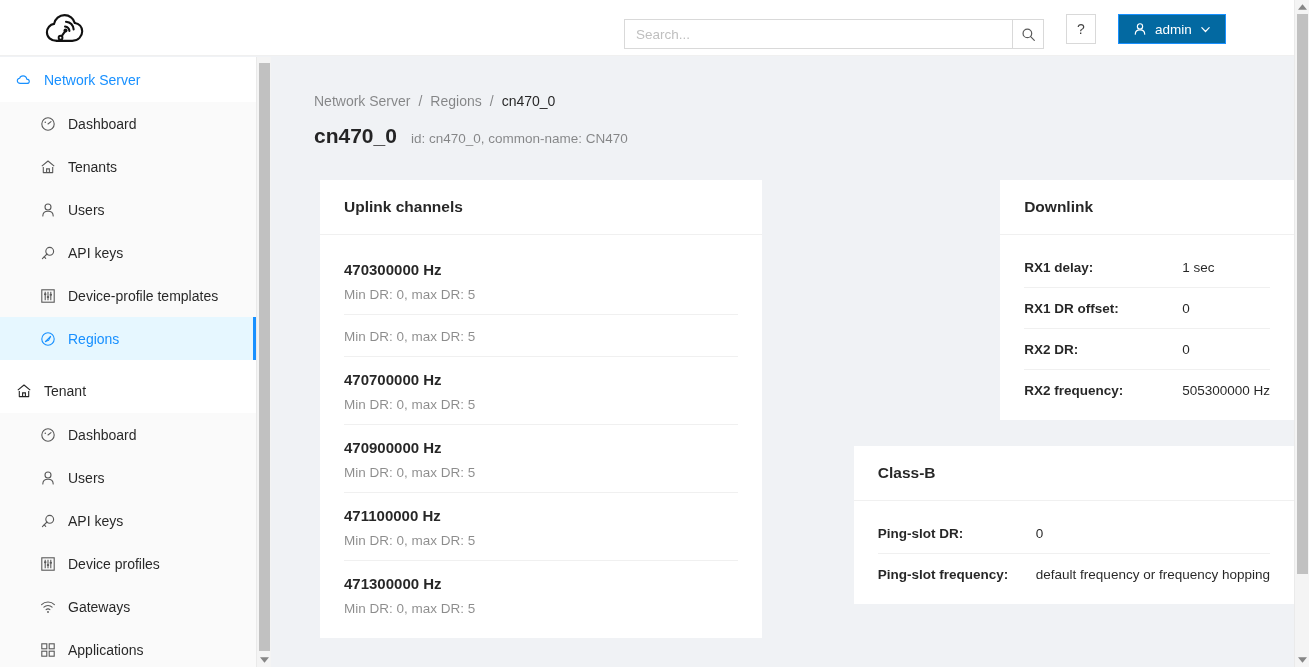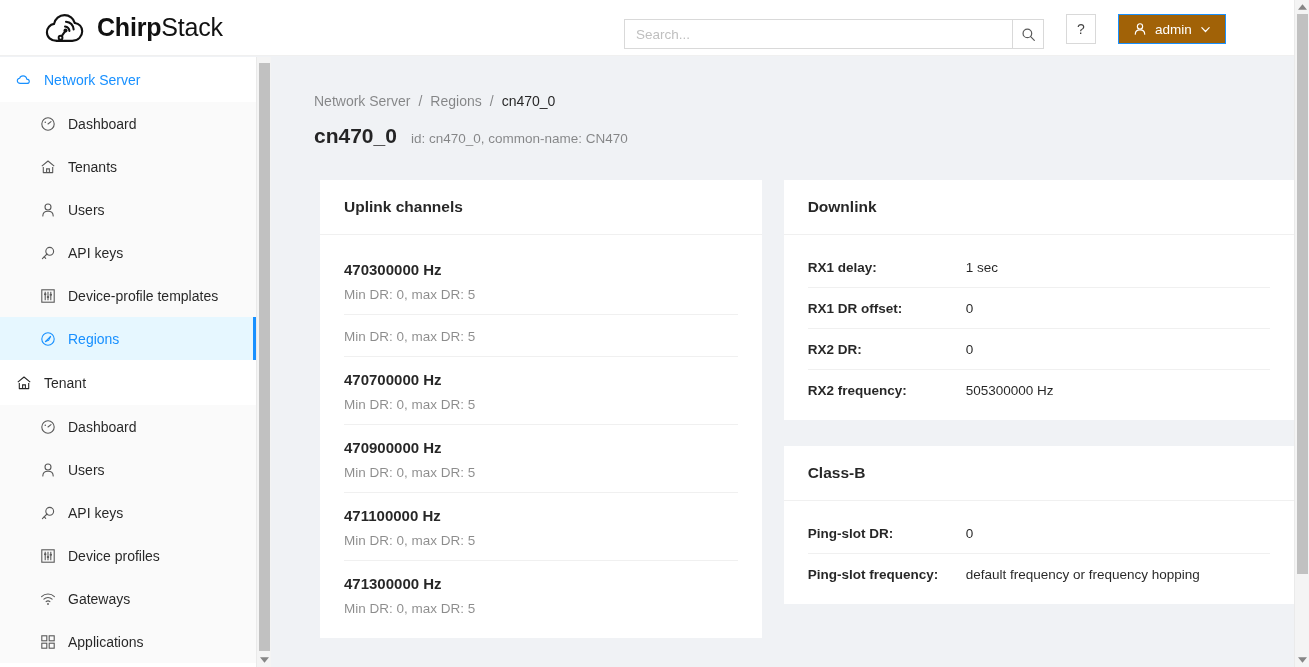--- a/index.html
+++ b/index.html
@@ -59,42 +59,42 @@
     margin-left: 22px;
     width: 30px; height: 30px;
     border: 1px solid #d9d9d9; background: #fff;
     cursor: pointer; font-size: 14px; color: rgba(0,0,0,0.75);
     font-family: "Liberation Sans", sans-serif;
     display: flex; align-items: center; justify-content: center;
   }
   .admin-btn {
     margin-left: 22px;
     height: 30px; padding: 0 14px;
-    background: #a16207; border: 1px solid #1890ff;
+    background: #0369a1; border: 1px solid #1890ff;
     color: #fff; cursor: pointer;
     display: flex; align-items: center; gap: 8px;
     font-size: 13.5px; font-family: "Liberation Sans", sans-serif;
   }
 
   
   .sidebar {
     position: absolute; top: 57px; left: 0;
     width: 256px; height: 610px;
     background: #ffffff;
     overflow: hidden;
     z-index: 10;
   }
   .nav-section-head {
     height: 45px; display: flex; align-items: center;
     padding-left: 16px; gap: 12px;
     font-size: 14px;
     background: #fff;
   }
   .nav-section-head.blue { color: #1890ff; }
-  .nav-section-head.dark { color: rgba(0,0,0,0.85); }
+  .nav-section-head.dark { color: rgba(0,0,0,0.85); margin-top: 8px; }
 
   .nav-group { background: #fafafa; }
   .nav-item {
     height: 43px; display: flex; align-items: center;
     padding-left: 40px; gap: 12px;
     font-size: 14px; color: rgba(0,0,0,0.85);
     cursor: pointer; position: relative;
   }
   .nav-item.active {
     background: #e6f7ff; color: #1890ff;
@@ -147,21 +147,21 @@
   }
   .page-title { font-size: 21px; font-weight: 700; color: rgba(0,0,0,0.85); }
   .page-sub { font-size: 13.5px; color: rgba(0,0,0,0.45); }
 
   .cards {
     margin: 32px 0 0 18px;
     display: flex; gap: 22px; padding-left: 30px;
   }
   .col { display: flex; flex-direction: column; gap: 26px; }
   .col-left { width: 482px; }
-  .col-right { width: 557px; }
+  .col-right { width: 557px; align-items: flex-end; }
 
   .card { background: #fff; }
   .card-head {
     height: 55px; display: flex; align-items: center;
     padding: 0 24px;
     border-bottom: 1px solid #f0f0f0;
     font-size: 15.5px; font-weight: 700; color: rgba(0,0,0,0.85);
   }
   .card-body { padding: 12px 24px 10px 24px; }
 
@@ -206,23 +206,20 @@
     <div class="brand">
       <svg class="brand-logo" viewBox="0 0 44 34">
         <path d="M12.5 30.5 C6 30.5 2 26.5 2 21.5 C2 17 5.2 13.3 9.5 12.7 C10.4 7.4 15 3.5 20.5 3.5 C25.6 3.5 30 7 31.2 11.7" fill="none" stroke="#111" stroke-width="2.2" stroke-linecap="round"></path>
         <path d="M31.2 11.7 C35.8 12.2 39 15.9 39 20.4 C39 25.5 35 30.5 28.5 30.5 L12.5 30.5" fill="none" stroke="#111" stroke-width="2.2" stroke-linecap="round"></path>
         <path d="M22 10.5 C26.5 11 29.5 14 30 18.5" fill="none" stroke="#111" stroke-width="2.2" stroke-linecap="round"></path>
         <path d="M21 15.5 C23.6 15.9 25.3 17.6 25.6 20.1" fill="none" stroke="#111" stroke-width="2.2" stroke-linecap="round"></path>
         <path d="M21 20.5 L17.5 25.5" fill="none" stroke="#111" stroke-width="2.2" stroke-linecap="round"></path>
         <circle cx="21.5" cy="19.6" r="2.1" fill="#111"></circle>
         <circle cx="16.3" cy="27.2" r="2.0" fill="none" stroke="#111" stroke-width="2"></circle>
       </svg>
-      <div class="brand-name">
-        <span class="bold">Chirp</span><span class="light">Stack</span>
-      </div>
     </div>
 
     <div class="header-right">
       <div class="search-wrap">
         <input class="search-input" type="text" value="" placeholder="Search..." style="">
         <button class="search-btn">
           <svg width="15" height="15" viewBox="0 0 16 16">
             <circle cx="6.8" cy="6.8" r="4.6" fill="none" stroke="#595959" stroke-width="1.3"></circle>
             <line x1="10.3" y1="10.3" x2="14.2" y2="14.2" stroke="#595959" stroke-width="1.3" stroke-linecap="round"></line>
           </svg>

